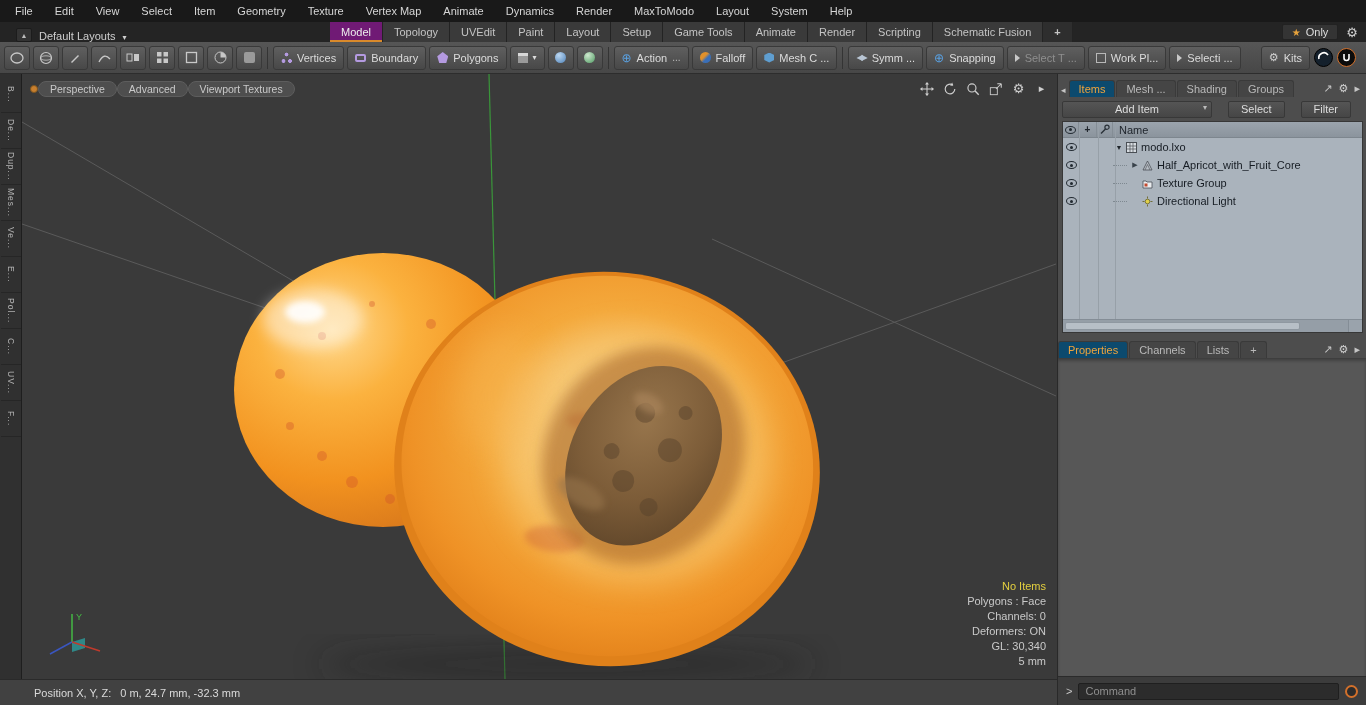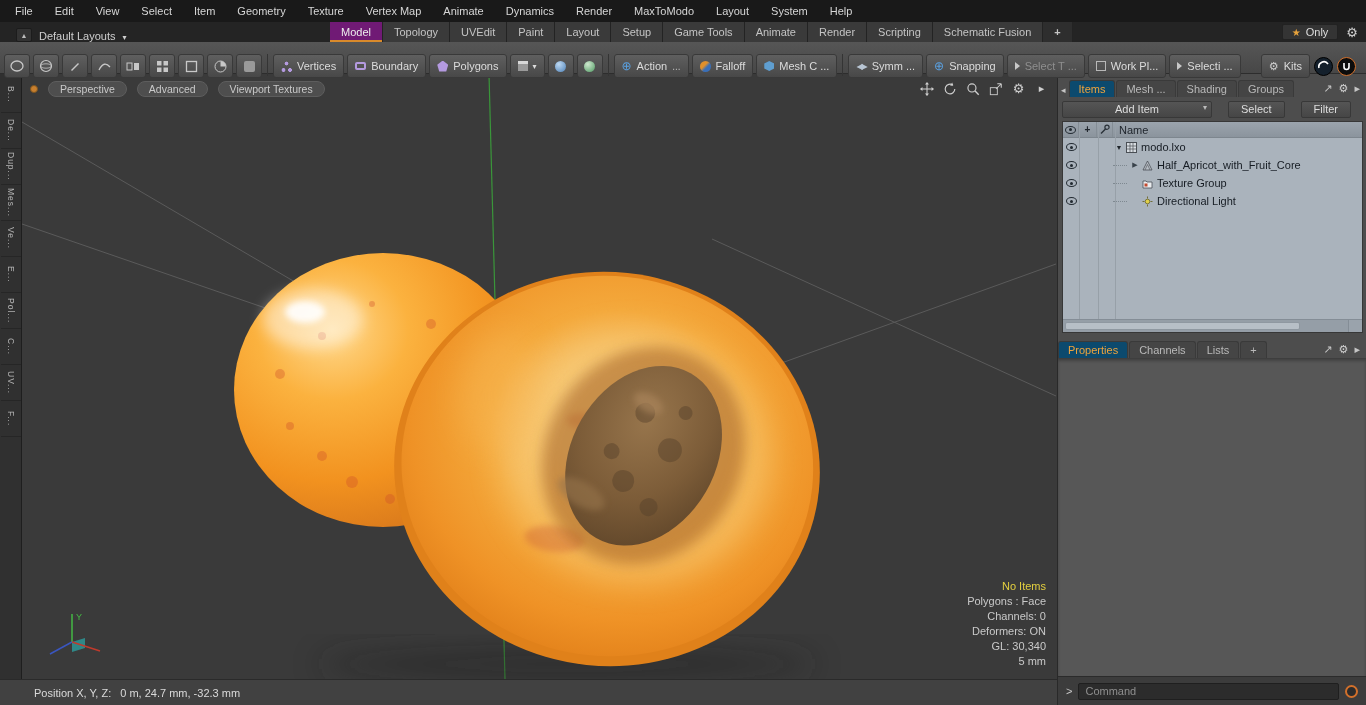--- a/index.html
+++ b/index.html
@@ -16,21 +16,21 @@
   .sq-icon{width:16px;height:14px;background:#333;border:1px solid #1c1c1c;border-radius:2px;display:flex;align-items:center;justify-content:center;font-size:7px;color:#bbb}
   .layout-tab{padding:0 11px;display:flex;align-items:center;background:#3a3a3a;border-right:1px solid #232323;color:#c4c4c4}
   .layout-tab.active{background:#701a75;color:#ededed;box-shadow:inset 0 -2px 0 #d98a2b}
   .layout-tab.plus{background:#2e2e2e;font-weight:bold}
   #tabbar-right{margin-left:auto;display:flex;align-items:center;gap:8px;padding-right:8px}
   #only-btn{height:16px;display:flex;align-items:center;gap:5px;background:#343434;border:1px solid #222;border-radius:2px;padding:0 9px;color:#ddd}
   #only-btn .star{color:#e8a33c;font-size:10px}
   .gear-glyph{color:#cfcfcf;font-size:13px;line-height:1}
 
   
-  #toolbar{position:absolute;left:0;top:42px;width:1366px;height:32px;background:linear-gradient(#565656,#474747);border-bottom:1px solid #2d2d2d;display:flex;align-items:flex-start;padding:12px 4px;gap:3px;z-index:7}
+  #toolbar{position:absolute;left:0;top:42px;width:1366px;height:32px;background:linear-gradient(#565656,#474747);border-bottom:1px solid #2d2d2d;display:flex;align-items:center;padding:12px 4px;gap:3px;z-index:7}
   .tbtn{height:24px;min-width:24px;border-radius:3px;background:linear-gradient(#5f5f5f,#484848);border:1px solid #393939;display:flex;align-items:center;justify-content:center;gap:5px;padding:0 7px;color:#dcdcdc;white-space:nowrap}
   .tbtn.icon-only{padding:0;width:26px}
   .tbtn.dim{color:#8f8f8f}
   .tsep{width:1px;height:22px;background:#343434;margin:0 2px}
   .tbtn svg{display:block}
   .pico{display:inline-block}
   .pico.verts{width:11px;height:11px;background:radial-gradient(circle at 2.5px 9px,#b49ae0 1.6px,transparent 2.2px),radial-gradient(circle at 5.5px 2.5px,#b49ae0 1.6px,transparent 2.2px),radial-gradient(circle at 9px 9px,#b49ae0 1.6px,transparent 2.2px)}
   .pico.bound{width:11px;height:8px;border:2px solid #b49ae0;border-radius:2px}
   .pico.poly{width:11px;height:11px;background:#b49ae0;clip-path:polygon(50% 0,100% 38%,82% 100%,18% 100%,0 38%)}
   .pico.cube{width:10px;height:10px;background:linear-gradient(#d8d8d8 30%,#9a9a9a 30%)}
@@ -47,21 +47,21 @@
   .logo-circle{width:19px;height:19px;border-radius:50%;background:#14202c;border:1px solid #000;display:flex;align-items:center;justify-content:center}
 
   
   #toolstrip{position:absolute;left:0;top:74px;width:22px;height:605px;background:#303030;border-right:1px solid #1e1e1e;display:flex;flex-direction:column;align-items:center;padding-top:3px;z-index:6}
   .strip-item{width:20px;min-height:36px;display:flex;align-items:center;justify-content:center;border-bottom:1px solid #262626;color:#b4b4b4;font-size:8.5px}
   .strip-item span{writing-mode:vertical-rl;text-orientation:mixed;letter-spacing:1px}
 
   
   #viewport{position:absolute;left:22px;top:74px;width:1035px;height:605px;background:#3a3a3a;overflow:hidden}
   #scene-svg{position:absolute;left:0;top:0}
-  .vp-pills{position:absolute;left:8px;top:7px;display:flex;gap:10px;align-items:center;z-index:2}
+  .vp-pills{position:absolute;left:8px;top:7px;display:flex;gap:0;align-items:center;z-index:2}
   .vp-dot{width:8px;height:8px;border-radius:50%;background:#c87f2e;border:1px solid #7d5520}
   .vp-pill{height:16px;padding:0 11px;border-radius:8px;background:#4e4e4e;border:1px solid #5d5d5d;color:#c9c9c9;font-size:10.5px;display:flex;align-items:center}
   .vp-icons{position:absolute;right:8px;top:7px;display:flex;gap:8px;align-items:center;z-index:2;color:#cfcfcf}
   .vp-icon{width:15px;height:15px;display:flex;align-items:center;justify-content:center}
   .vp-stats{position:absolute;right:11px;bottom:10px;text-align:right;line-height:15px;color:#c9c9c9;z-index:2}
   .vp-stats .no-items{color:#e3cf3f}
 
   
   #statusbar{position:absolute;left:0;top:679px;width:1057px;height:26px;background:#414141;border-top:1px solid #2a2a2a;display:flex;align-items:center;padding-left:34px;gap:9px;color:#dadada;z-index:6}
 

